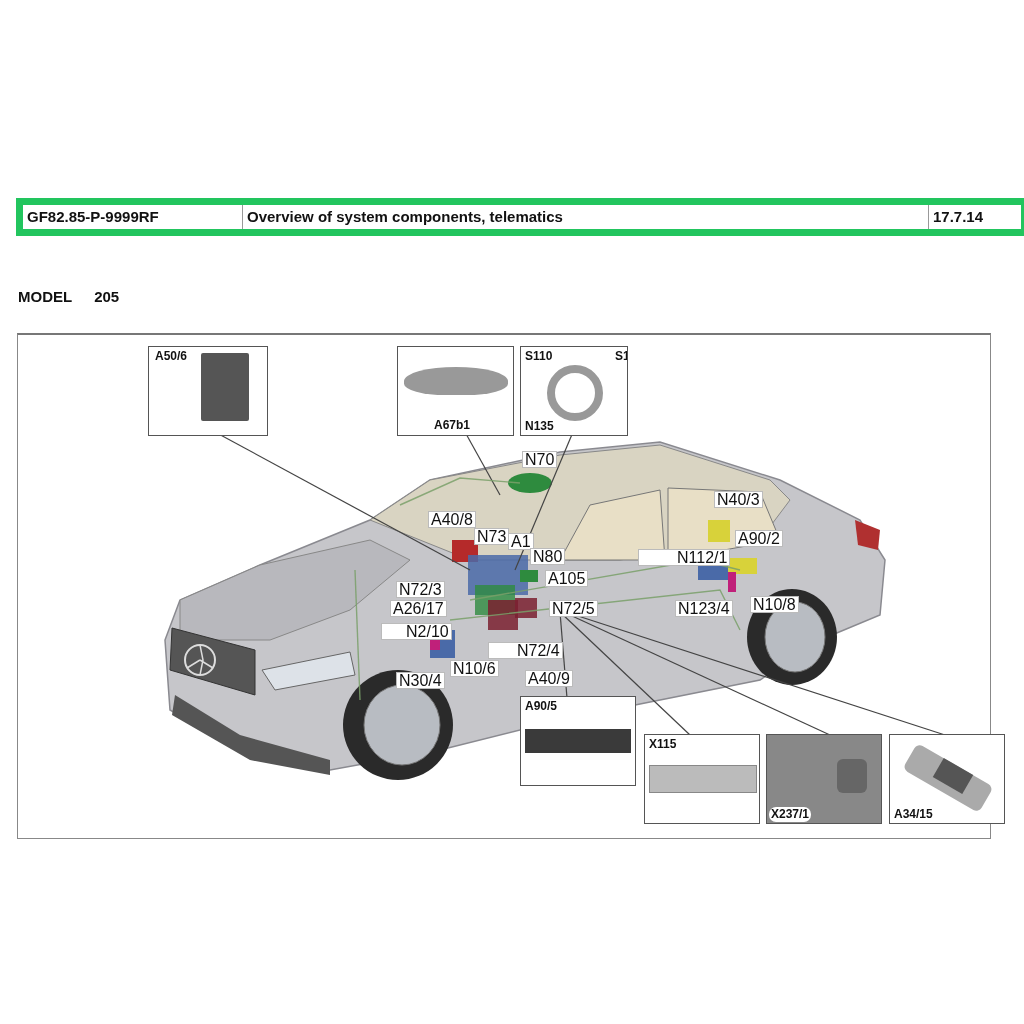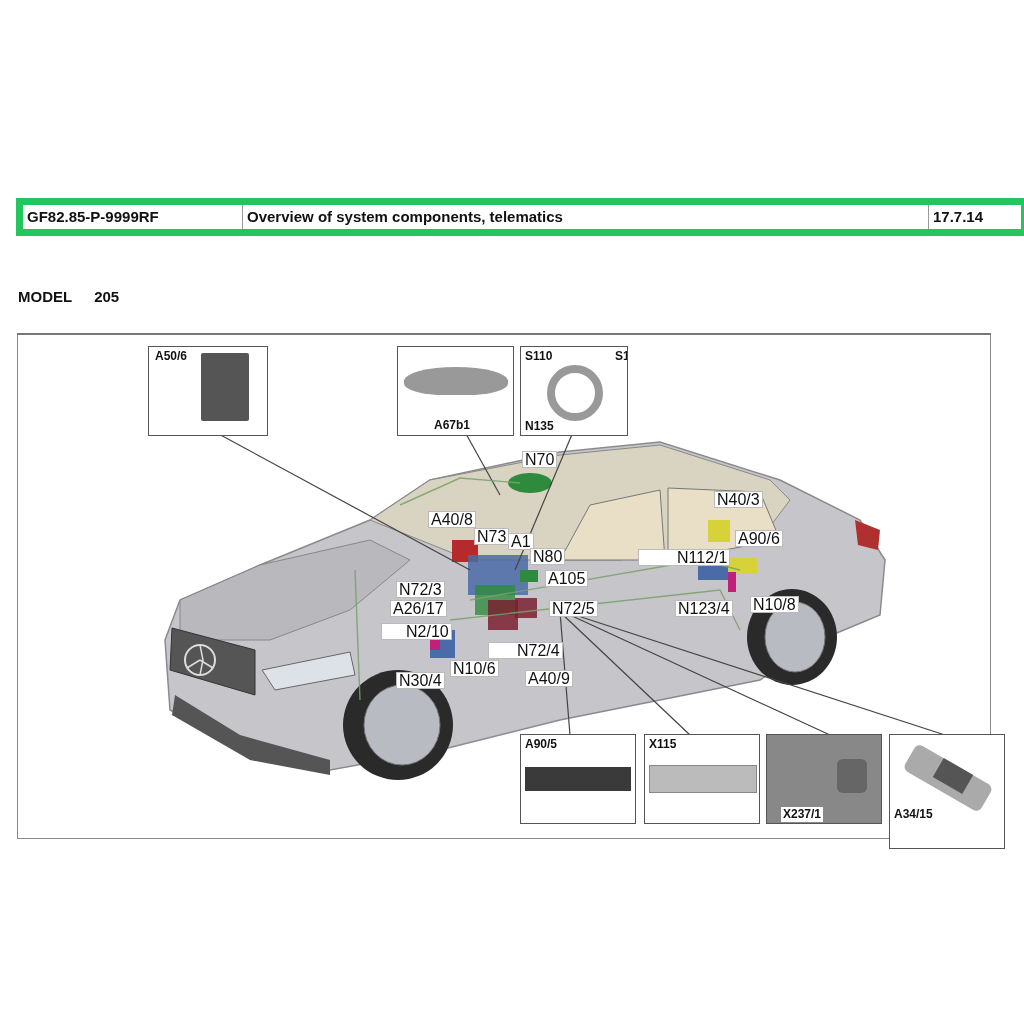--- a/index.html
+++ b/index.html
@@ -97,52 +97,52 @@
   <span class="lbl" style="left:34px;top:71px;">A67b1</span>
 </div>
 
 <div class="inset" style="left:520px;top:346px;width:108px;height:90px;">
   <div style="position:absolute;left:26px;top:18px;width:56px;height:56px;border:8px solid #999;border-radius:50%;box-sizing:border-box;"></div>
   <span class="lbl" style="left:2px;top:2px;">S110</span>
   <span class="lbl" style="left:92px;top:2px;">S111</span>
   <span class="lbl" style="left:2px;top:72px;">N135</span>
 </div>
 
-<div class="inset" style="left:520px;top:734px;width:116px;height:90px;padding-left:48px;">
+<div class="inset" style="left:520px;top:696px;width:116px;height:90px;padding-left:48px;">
   <div style="position:absolute;left:4px;top:32px;width:106px;height:24px;background:#3a3a3a;"></div>
   <span class="lbl" style="left:2px;top:2px;">A90/5</span>
 </div>
 
 <div class="inset" style="left:644px;top:734px;width:116px;height:90px;">
   <div style="position:absolute;left:4px;top:30px;width:106px;height:26px;background:#bbb;border:1px solid #888;"></div>
   <span class="lbl" style="left:2px;top:2px;">X115</span>
 </div>
 
 <div class="inset" style="left:766px;top:734px;width:116px;height:90px;background:#888;">
   <div style="position:absolute;left:70px;top:24px;width:30px;height:34px;background:#666;border-radius:6px;"></div>
-  <span class="lbl" style="left:14px;top:72px;">X237/1</span>
+  <span class="lbl" style="left:2px;top:72px;border-radius:7px;">X237/1</span>
 </div>
 
-<div class="inset" style="left:889px;top:734px;width:116px;height:115px;text-decoration:underline;">
+<div class="inset" style="left:889px;top:734px;width:116px;height:90px;text-decoration:underline;">
   <div style="position:absolute;left:14px;top:28px;width:88px;height:30px;background:#aaa;transform:rotate(30deg);border-radius:6px;"></div>
   <div style="position:absolute;left:46px;top:30px;width:34px;height:22px;background:#555;transform:rotate(30deg);"></div>
   <span class="lbl" style="left:2px;top:72px;">A34/15</span>
 </div>
 
 <span class="clbl" style="left:522px;top:451px;">N70</span>
 <span class="clbl" style="left:428px;top:511px;">A40/8</span>
 <span class="clbl" style="left:474px;top:528px;">N73</span>
 <span class="clbl" style="left:508px;top:533px;">A1</span>
 <span class="clbl" style="left:530px;top:548px;">N80</span>
 <span class="clbl" style="left:545px;top:570px;">A105</span>
 <span class="clbl" style="left:396px;top:581px;">N72/3</span>
 <span class="clbl" style="left:390px;top:600px;">A26/17</span>
 <span class="clbl" style="left:549px;top:600px;">N72/5</span>
 <span class="clbl" style="left:381px;top:623px;padding-left:24px;">N2/10</span>
 <span class="clbl" style="left:488px;top:642px;padding-left:28px;">N72/4</span>
 <span class="clbl" style="left:396px;top:672px;">N30/4</span>
 <span class="clbl" style="left:450px;top:660px;">N10/6</span>
 <span class="clbl" style="left:525px;top:670px;">A40/9</span>
 <span class="clbl" style="left:714px;top:491px;">N40/3</span>
-<span class="clbl" style="left:735px;top:530px;">A90/6</span>
+<span class="clbl" style="left:735px;top:530px;">A90/2</span>
 <span class="clbl" style="left:638px;top:549px;padding-left:38px;">N112/1</span>
 <span class="clbl" style="left:675px;top:600px;">N123/4</span>
 <span class="clbl" style="left:750px;top:596px;">N10/8</span>
 
 </body></html>

